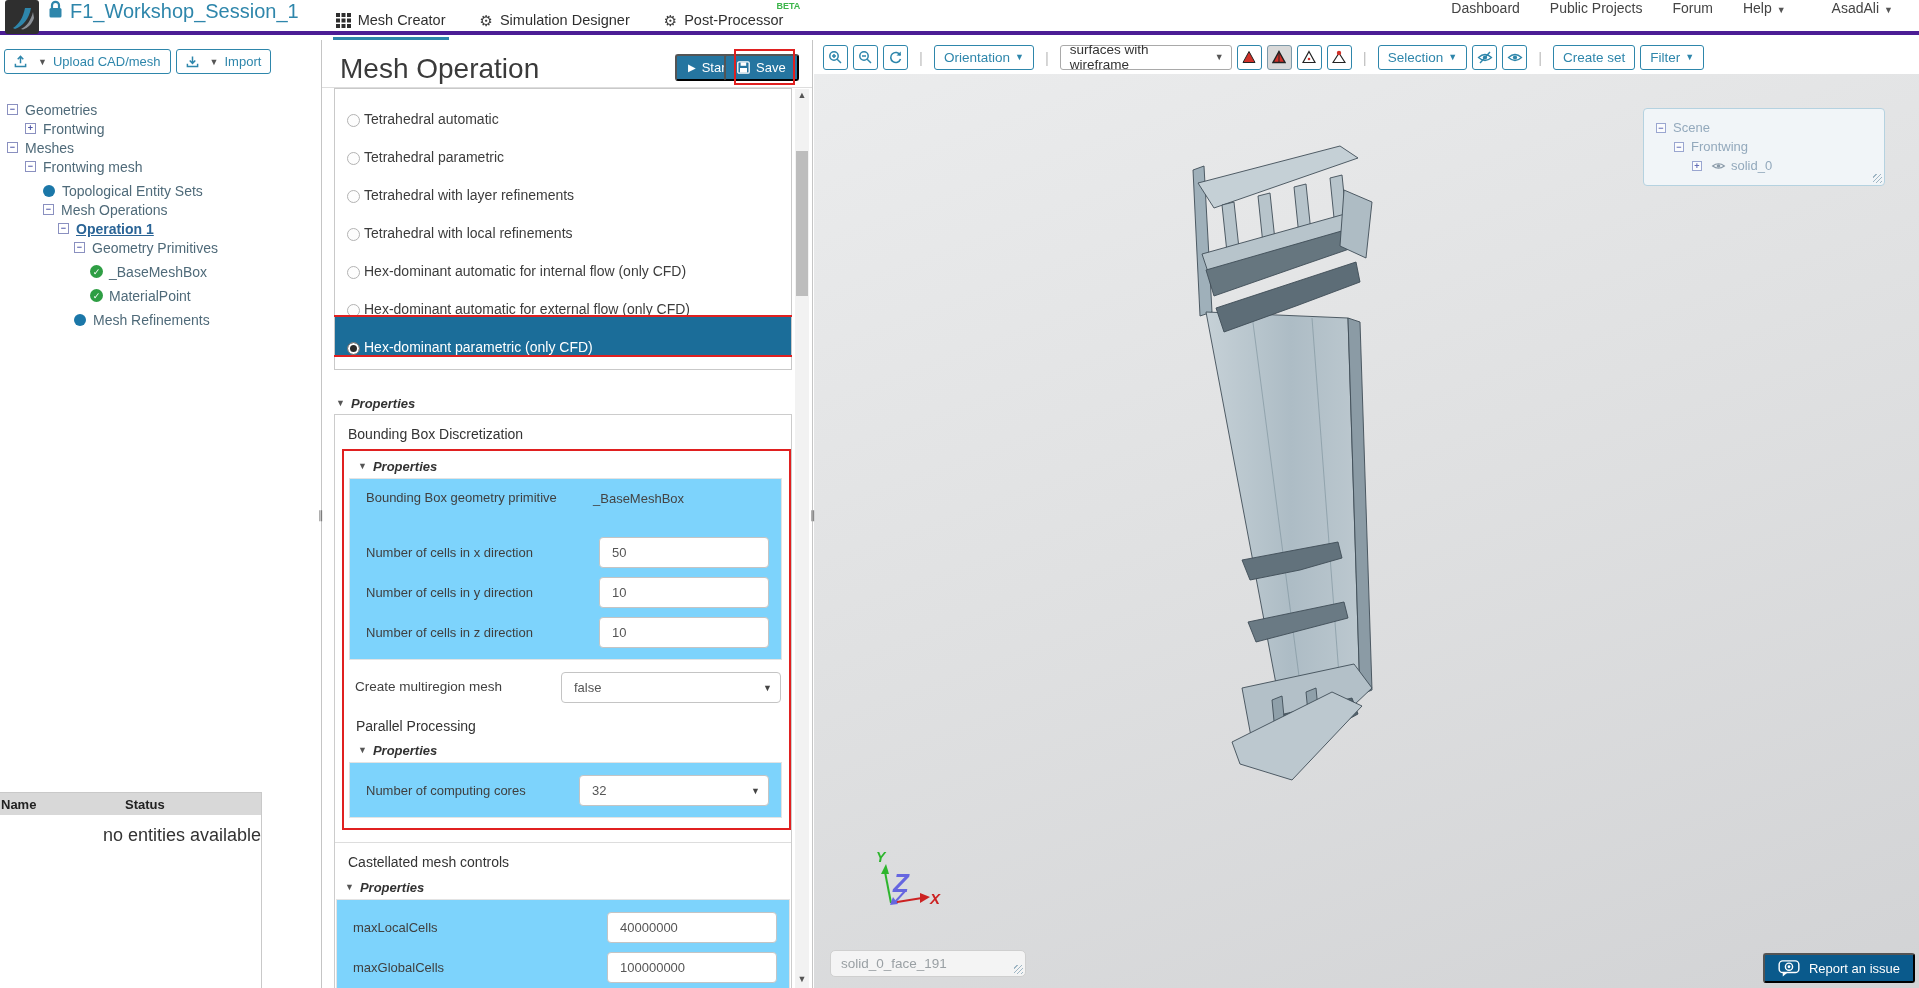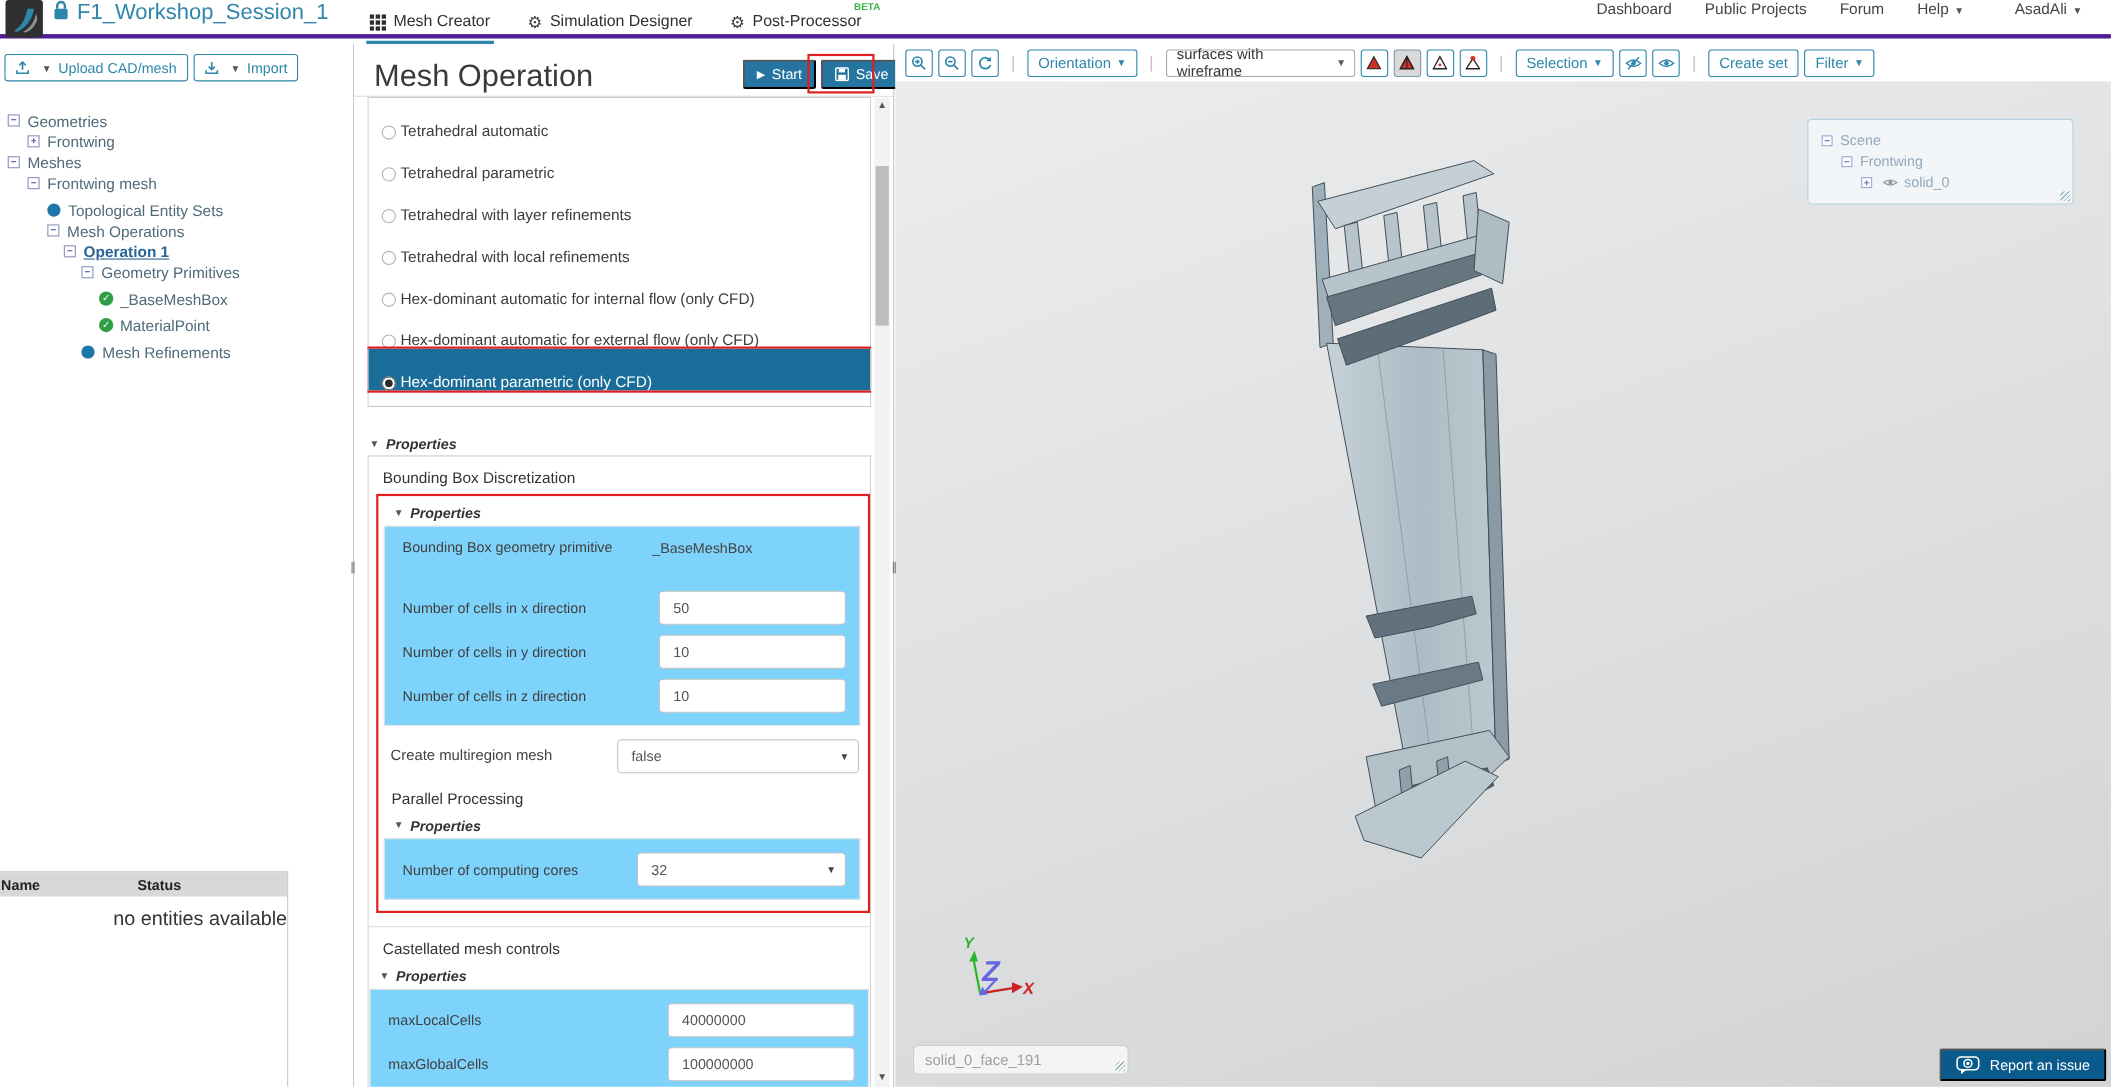--- a/index.html
+++ b/index.html
@@ -50,21 +50,21 @@
   .job-cols .c1{padding-left:1px;width:125px}
   .job-empty{text-align:right;font-size:18px;color:#333;padding-top:10px}
   
   .mid{position:absolute;left:322px;top:40px;width:491px;bottom:0;background:#fff;
     border-right:1px solid #c5c5c5}
   .m-head{height:48px;border-bottom:1px solid #ddd;position:relative}
   .m-title{position:absolute;left:18px;top:13px;font-size:28px;color:#3a3a3a}
   .bbtn{position:absolute;top:14px;height:27px;display:flex;align-items:center;gap:6px;
     background:var(--btn);color:#fff;border-radius:3px;padding:0 11px;font-size:13px;cursor:pointer}
   .btn-start{left:353px}
-  .btn-save{left:424px}
+  .btn-save{left:402px}
   .save-annot{position:absolute;left:412px;top:9px;width:61px;height:36px;
     border:2px solid var(--red);pointer-events:none}
   .m-content{position:absolute;left:12px;top:48px;width:458px;bottom:0;overflow:hidden}
   .listbox{border:1px solid #c9c9c9;padding-bottom:14px}
   .opt{height:38px;display:flex;align-items:flex-end;padding-left:12px;font-size:14px;color:#3c3c3c;
     position:relative;cursor:pointer}
   .radio{width:13px;height:13px;border-radius:50%;border:1px solid #b3b3b3;background:#fdfdfd;
     margin-right:4px;flex:none}
   .opt.sel{background:var(--sel);color:#fff}
   .opt.sel .radio{background:#2b2b2b;border-color:#888;box-shadow:inset 0 0 0 2px #fff}

